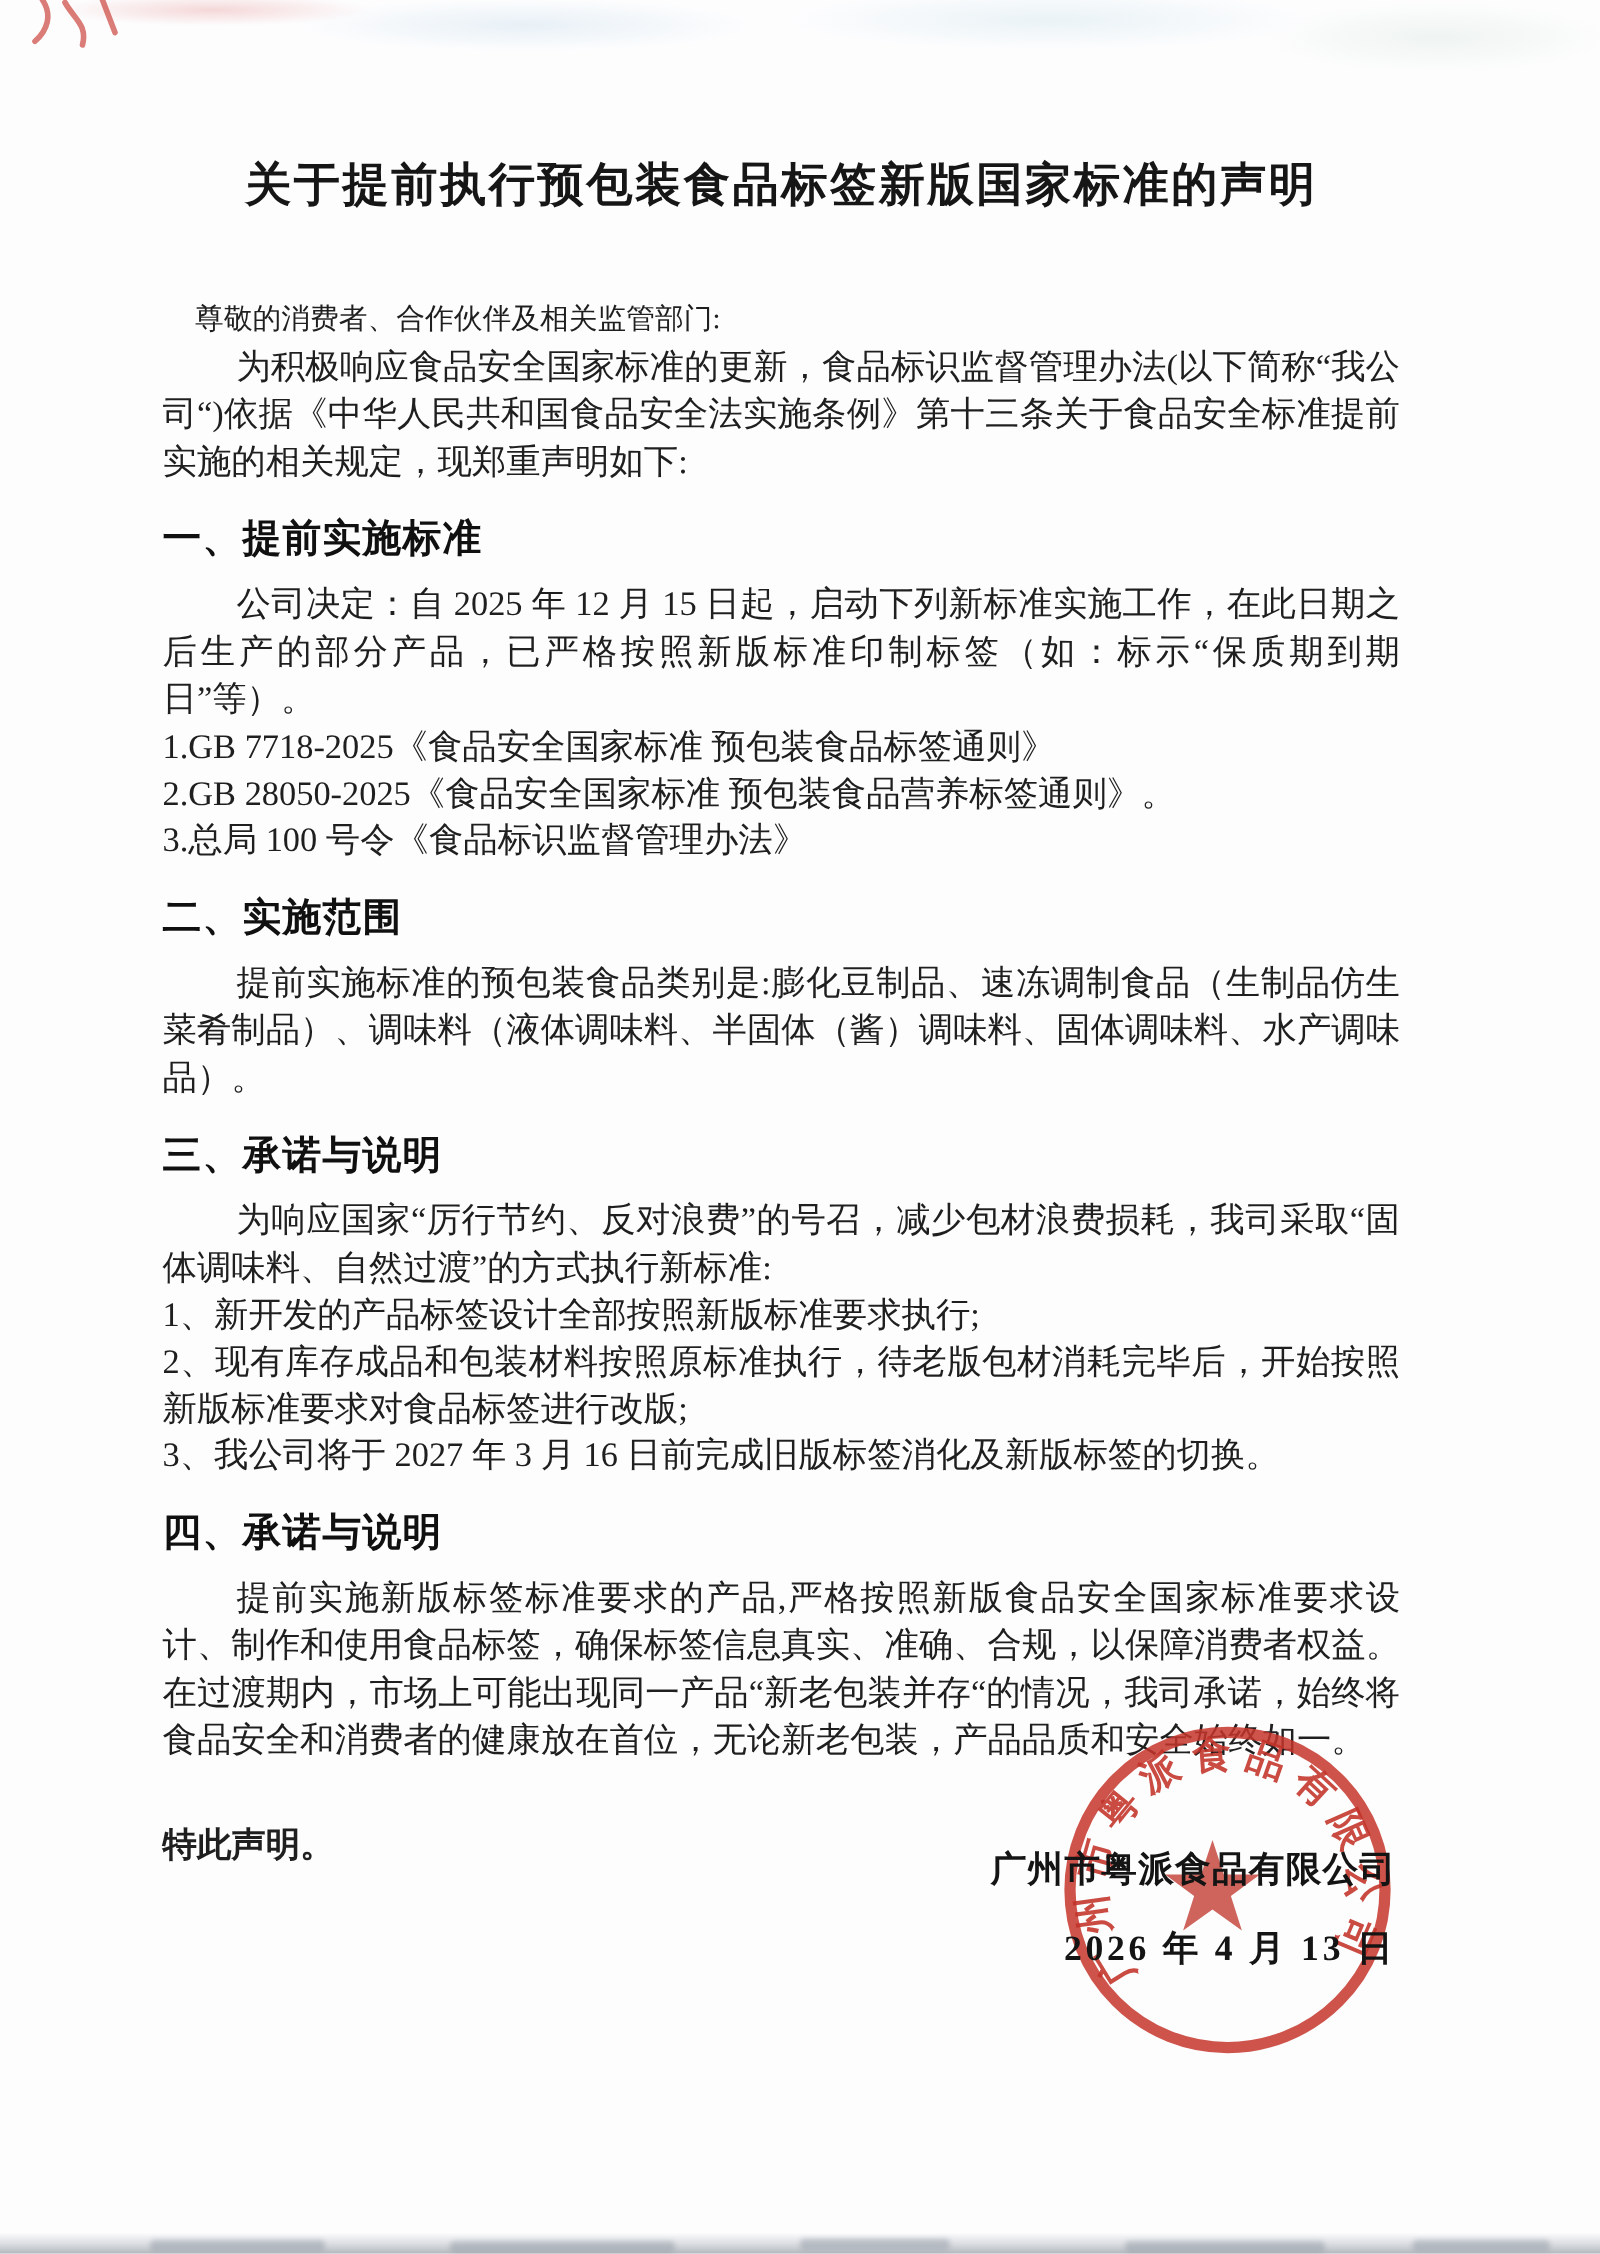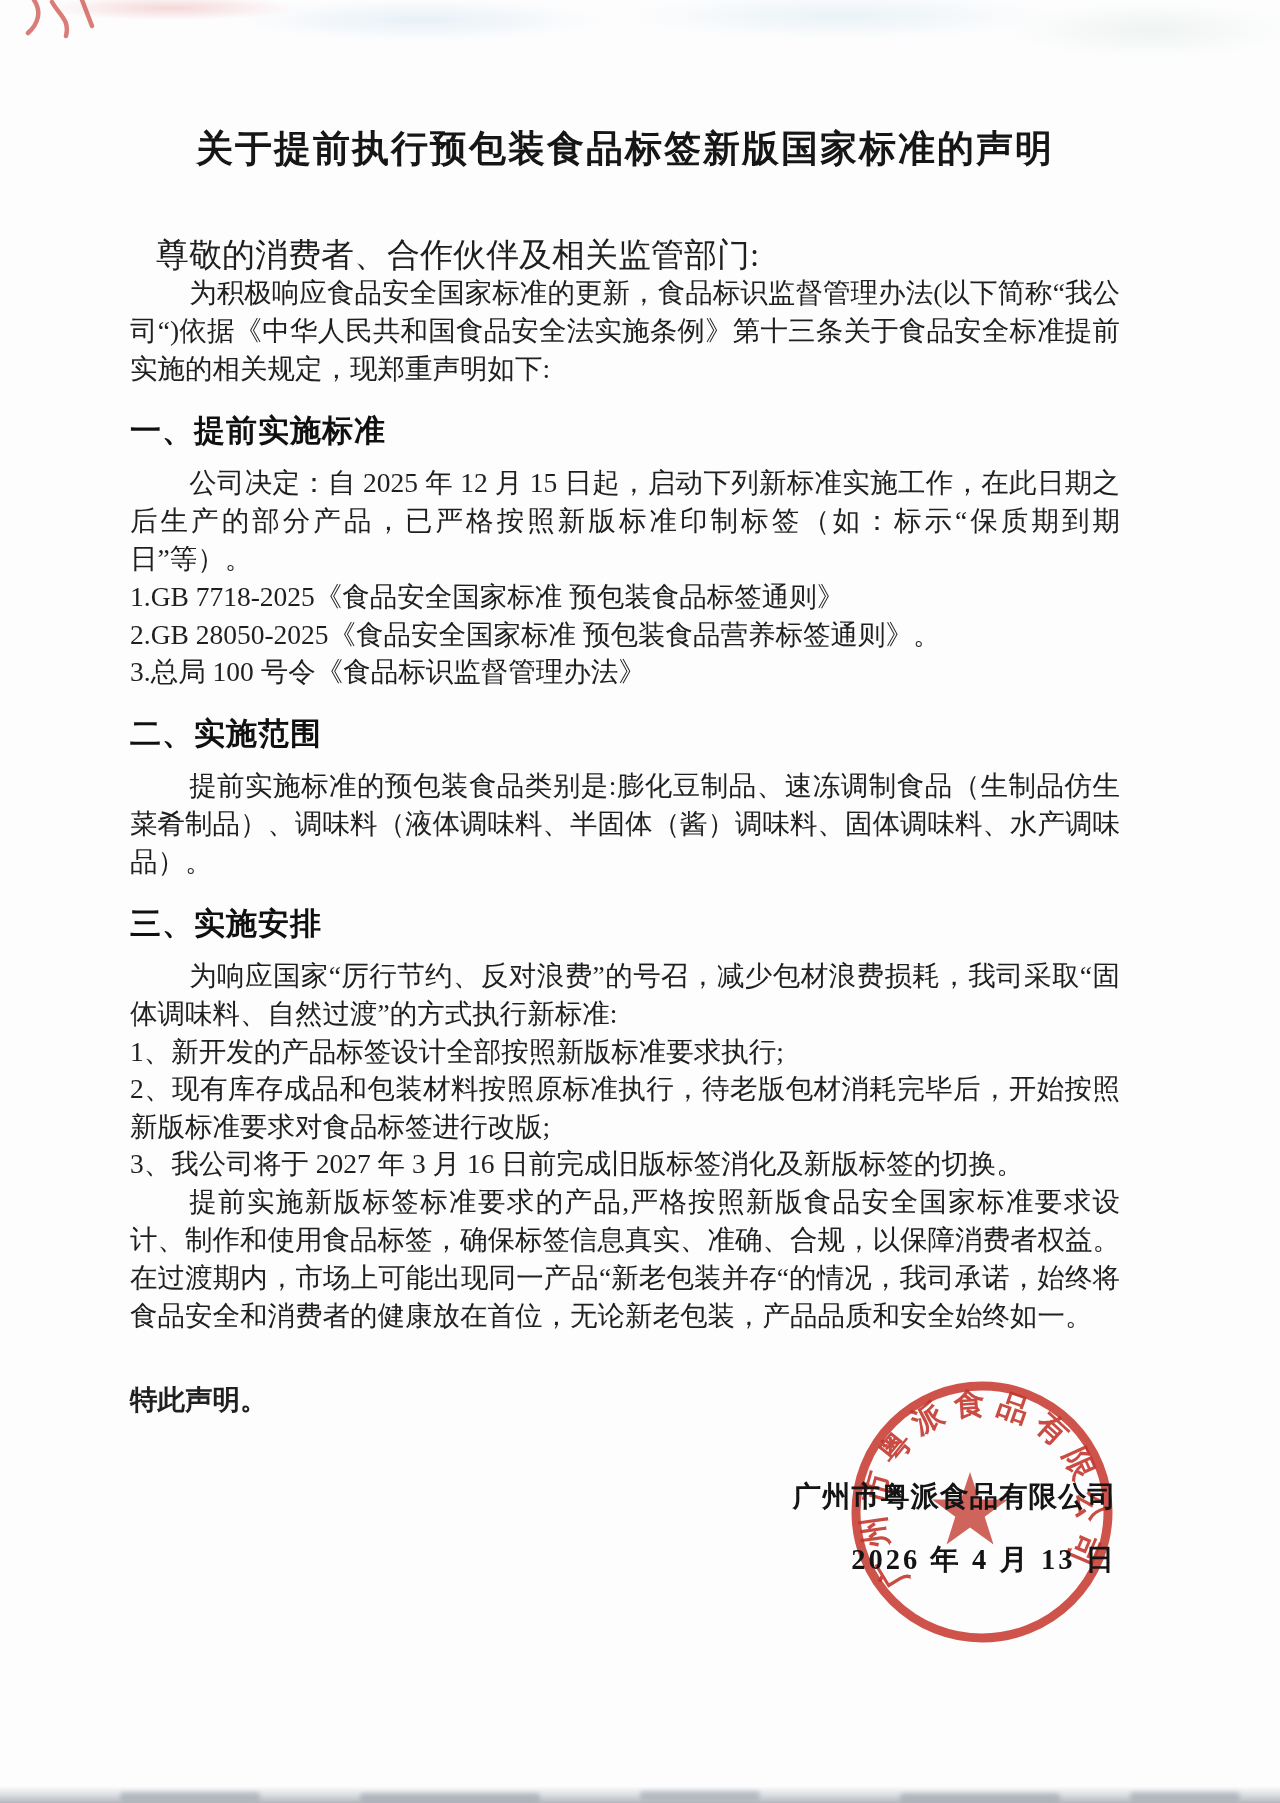--- a/index.html
+++ b/index.html
@@ -20,21 +20,21 @@
   #bottom-strip{left:0;top:1786px;width:1280px;height:17px;
     background:linear-gradient(to bottom, rgba(120,128,138,0) 0%, rgba(150,158,168,.35) 55%, rgba(120,128,138,.55) 100%);
   }
   .smudge{position:absolute;height:9px;border-radius:4px;background:#8d96a2;opacity:.45;filter:blur(2px);}
 
   .content{position:absolute;left:130px;top:0;width:990px;}
   .doc-title{
     margin:124px 0 0 0;text-align:center;
     font-size:37px;line-height:50px;font-weight:700;letter-spacing:2px;color:#161616;
   }
-  .greeting{margin:62px 0 0 26px;font-size:33px;line-height:38px;}
+  .greeting{margin:62px 0 0 26px;font-size:23px;line-height:38px;}
   .para{margin:0;font-size:27.5px;line-height:38px;text-align:justify;}
   .para.indent{text-indent:2.15em;}
   .sec-heading{margin:21px 0 11px 0;font-size:31px;line-height:44px;font-weight:700;color:#101010;letter-spacing:1px;}
   .list-line{font-size:27.5px;line-height:37.5px;font-weight:400;text-align:justify;}
   .closing{margin:46px 0 0 0;font-size:27.5px;line-height:38px;font-weight:600;}
 
   .signature{position:absolute;top:1479px;right:163px;text-align:right;z-index:3;}
   .sig-company{font-size:28.5px;line-height:35px;font-weight:600;color:#141414;letter-spacing:1px;}
   .sig-date{font-size:28.5px;line-height:35px;font-weight:600;color:#141414;letter-spacing:3px;margin-top:28px;}
 
@@ -65,25 +65,26 @@
   <div class="greeting">尊敬的消费者、合作伙伴及相关监管部门:</div>
   <p class="para indent">为积极响应食品安全国家标准的更新，食品标识监督管理办法(以下简称“我公司“)依据《中华人民共和国食品安全法实施条例》第十三条关于食品安全标准提前实施的相关规定，现郑重声明如下:</p>
   <div id="sections">
       <h2 class="sec-heading">一、提前实施标准</h2>
       <p class="para indent">公司决定：自 2025 年 12 月 15 日起，启动下列新标准实施工作，在此日期之后生产的部分产品，已严格按照新版标准印制标签（如：标示“保质期到期日”等）。</p>
       <div class="list-line">1.GB 7718-2025《食品安全国家标准  预包装食品标签通则》</div>
       <div class="list-line">2.GB 28050-2025《食品安全国家标准  预包装食品营养标签通则》。</div>
       <div class="list-line">3.总局 100 号令《食品标识监督管理办法》</div>
       <h2 class="sec-heading">二、实施范围</h2>
       <p class="para indent">提前实施标准的预包装食品类别是:膨化豆制品、速冻调制食品（生制品仿生菜肴制品）、调味料（液体调味料、半固体（酱）调味料、固体调味料、水产调味品）。</p>
-      <h2 class="sec-heading">三、实施安排</h2>
+      <h2 class="sec-heading">三、承诺与说明</h2>
       <p class="para indent">为响应国家“厉行节约、反对浪费”的号召，减少包材浪费损耗，我司采取“固体调味料、自然过渡”的方式执行新标准:</p>
       <div class="list-line">1、新开发的产品标签设计全部按照新版标准要求执行;</div>
       <div class="list-line">2、现有库存成品和包装材料按照原标准执行，待老版包材消耗完毕后，开始按照新版标准要求对食品标签进行改版;</div>
       <div class="list-line">3、我公司将于 2027 年 3 月  16 日前完成旧版标签消化及新版标签的切换。</div>
+      <h2 class="sec-heading">四、承诺与说明</h2>
       <p class="para indent">提前实施新版标签标准要求的产品,严格按照新版食品安全国家标准要求设计、制作和使用食品标签，确保标签信息真实、准确、合规，以保障消费者权益。在过渡期内，市场上可能出现同一产品“新老包装并存“的情况，我司承诺，始终将食品安全和消费者的健康放在首位，无论新老包装，产品品质和安全始终如一。</p>
     </div>
   <div class="closing">特此声明。</div>
 </div>
 
 <div class="signature">
   <div class="sig-company">广州市粤派食品有限公司</div>
   <div class="sig-date">2026 年 4 月 13 日</div>
 </div>
 

